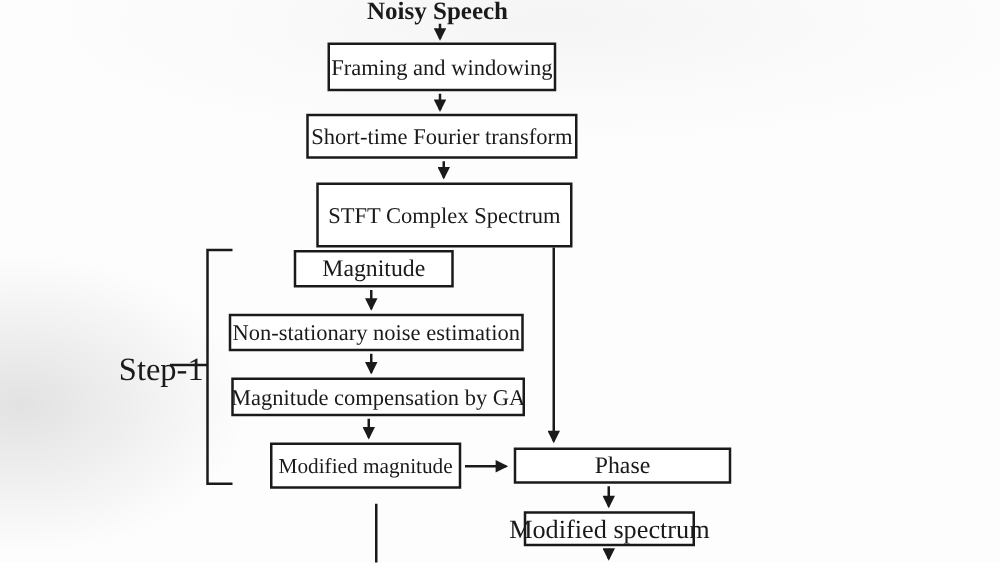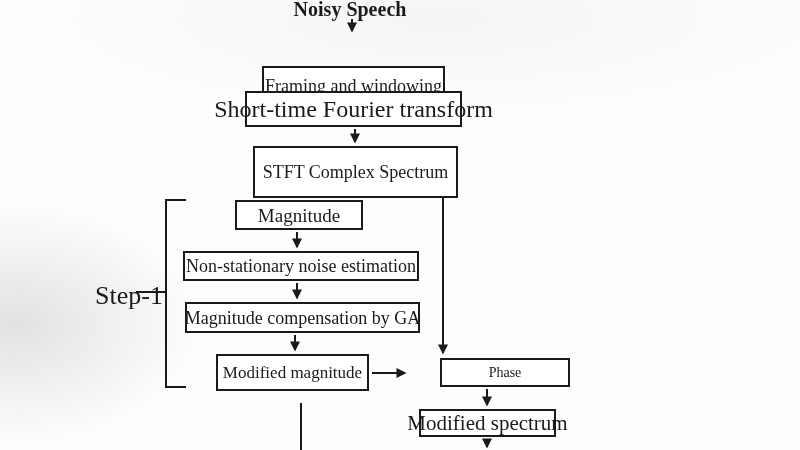--- a/index.html
+++ b/index.html
@@ -23,28 +23,28 @@
     display: flex; align-items: center; justify-content: center;
     white-space: nowrap; text-align: center; line-height: 1;
   }
   .label {
     position: absolute; white-space: nowrap; line-height: 1;
     display: flex; align-items: center; justify-content: center;
   }
   .title   { left: 250px; top: -3px; width: 200px; height: 24px; font-weight: bold; font-size: 20px; }
   .step    { left: 94px;  top: 283px; width: 70px; height: 26px; font-size: 26px; }
 
-  #n-framing    { left: 262px; top: 34px;  width: 183px; height: 39px; font-size: 18px; margin-top: 32px; }
-  #n-shorttime  { left: 245px; top: 91px;  width: 217px; height: 36px; font-size: 24px; }
+  #n-framing    { left: 262px; top: 34px;  width: 183px; height: 39px; font-size: 18px; }
+  #n-shorttime  { left: 245px; top: 91px;  width: 217px; height: 36px; font-size: 18px; }
   #n-stft       { left: 253px; top: 146px; width: 205px; height: 52px; font-size: 18px; }
   #n-magnitude  { left: 235px; top: 200px; width: 128px; height: 30px; font-size: 19px; font-family: Liberation Serif, serif; }
   #n-noise      { left: 183px; top: 251px; width: 236px; height: 30px; font-size: 18px; }
   #n-ga         { left: 185px; top: 302px; width: 235px; height: 31px; font-size: 18px; }
   #n-modmag     { left: 216px; top: 354px; width: 153px; height: 37px; font-size: 17px; }
-  #n-phase      { left: 411px; top: 358px; width: 130px; height: 29px; font-size: 14px; margin-left: 29px; }
+  #n-phase      { left: 411px; top: 358px; width: 174px; height: 29px; font-size: 19px; }
   #n-modspec    { left: 419px; top: 409px; width: 137px; height: 28px; font-size: 21px; }
 </style>
 </head>
 <body>
 
 <div class="stage">
 
   <svg class="connectors" width="800" height="450" viewBox="0 0 800 450" fill="none" stroke="#1a1a1a" stroke-width="2">
     <defs>
       <marker id="ah" viewBox="0 0 10 10" refX="8.5" refY="5" markerWidth="5.5" markerHeight="5" orient="auto-start-reverse">

